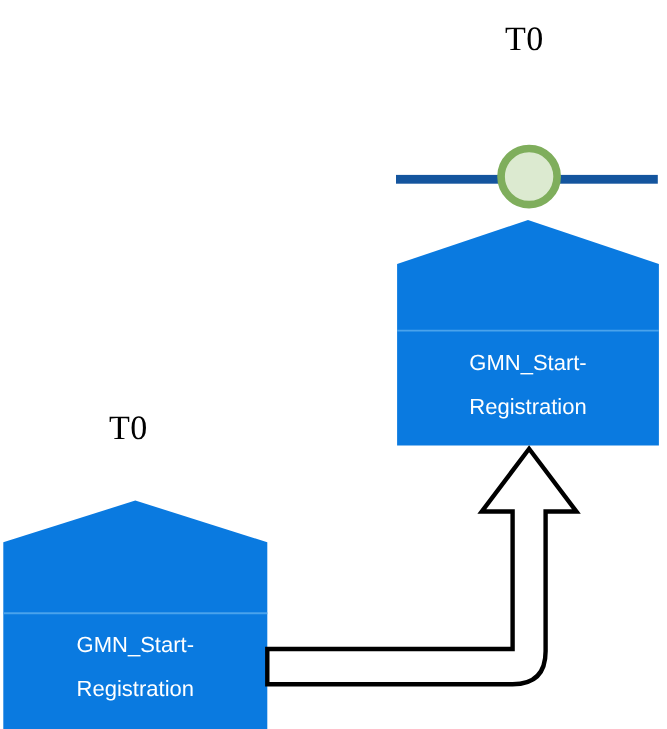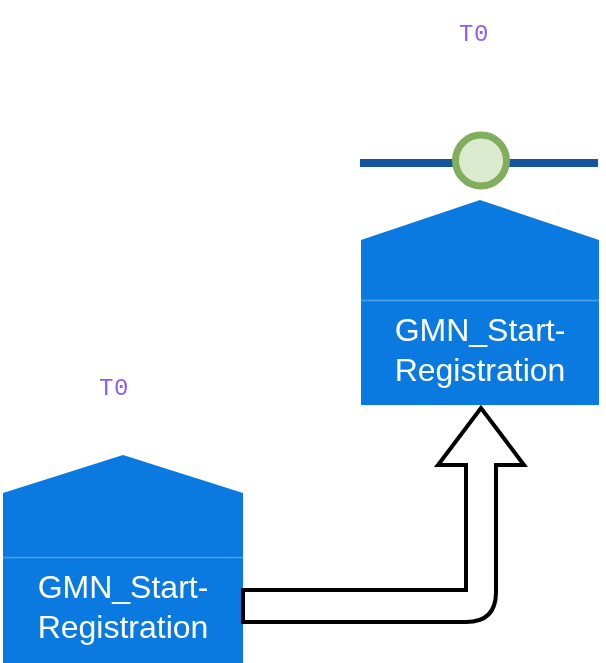--- a/index.html
+++ b/index.html
@@ -17,33 +17,33 @@
   }
   .layer {
     position: absolute;
     left: 0;
     top: 0;
     width: 606px;
     height: 663px;
   }
   .label {
     position: absolute;
-    color: #8b5cf6;
-    font-family: Liberation Mono, monospace;
-    font-size: 24px;
+    color: #000000;
+    font-family: Liberation Serif, serif;
+    font-size: 31px;
     line-height: 34px;
     letter-spacing: 0.5px;
     white-space: nowrap;
     user-select: none;
   }
   .node-text {
     position: absolute;
     color: #ffffff;
     font-family: "Liberation Sans", sans-serif;
-    font-size: 32px;
+    font-size: 20px;
     line-height: 40px;
     text-align: center;
     white-space: pre-line;
     user-select: none;
   }
   #label-top     { left: 459px; top: 18px; }
   #label-bottom  { left: 99px;  top: 372px; }
   #text-top      { left: 361px; top: 310px; width: 238px; }
   #text-bottom   { left: 3px;   top: 567px; width: 240px; }
 </style>

